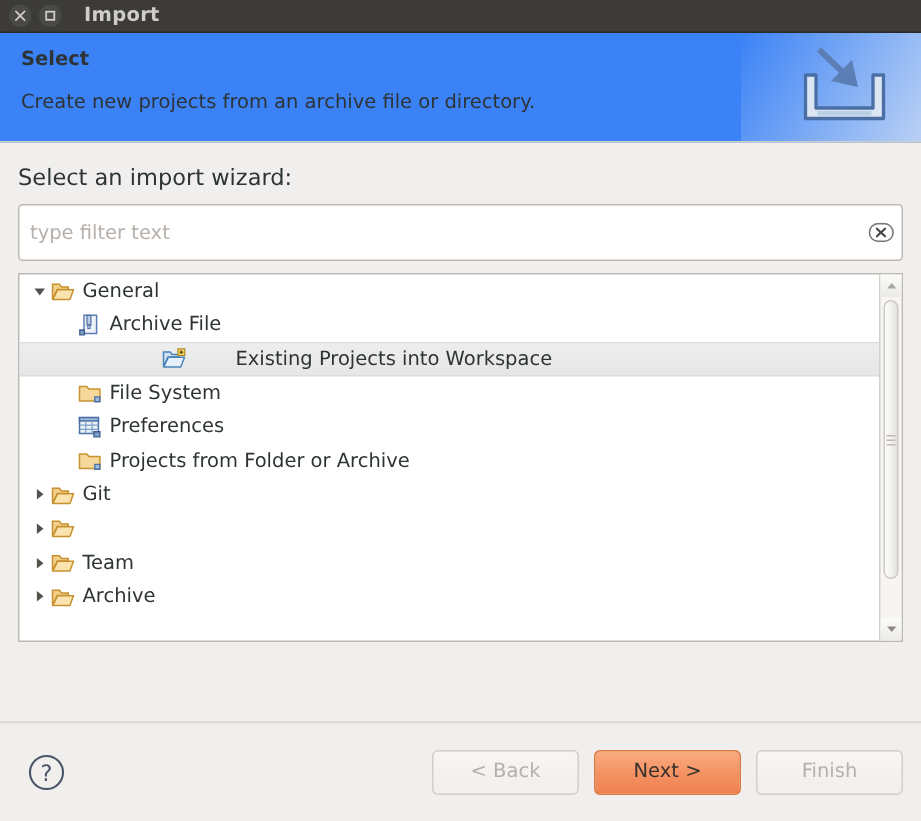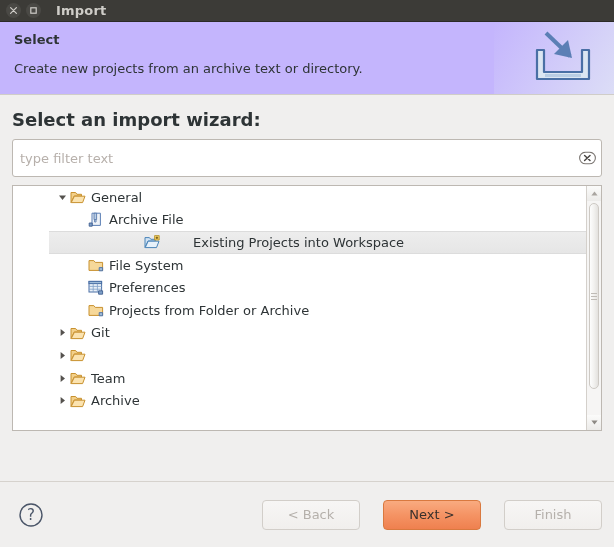--- a/index.html
+++ b/index.html
@@ -56,21 +56,21 @@
     font-size: 13px;
     font-weight: bold;
     letter-spacing: .2px;
   }
 
   
   .header {
     position: relative;
     height: 73px;
     min-height: 73px;
-    background: #c4b5fd;
+    background: #3b82f6;
     border-bottom: 1px solid #d0cdc8;
     box-sizing: border-box;
     padding: 10px 14px 0 14px;
     overflow: hidden;
   }
   .header-title {
     font-size: 13px;
     font-weight: bold;
     color: #2e3436;
     margin: 0 0 14px 0;
@@ -100,24 +100,23 @@
   
   .body {
     flex: 1;
     padding: 14px 12px 0 12px;
     box-sizing: border-box;
     display: flex;
     flex-direction: column;
     background: #f0efee;
   }
   .field-label {
-    font-size: 18px;
+    font-size: 15px;
     color: #2e3436;
     margin-bottom: 9px;
-    font-weight: bold;
   }
 
   
   .filter-wrap {
     position: relative;
     height: 38px;
     min-height: 25px;
     background: #ffffff;
     border: 1px solid #bdb8b2;
     border-radius: 3px;
@@ -152,21 +151,20 @@
   
   .tree-outer {
     position: relative;
     height: 246px;
     min-height: 246px;
     background: #ffffff;
     border: 1px solid #bdb8b2;
     box-sizing: border-box;
     display: flex;
     overflow: hidden;
-    padding-left: 36px;
   }
   .tree {
     flex: 1;
     overflow: hidden;
     position: relative;
   }
   .tree-row {
     height: 22.6px;
     display: flex;
     align-items: center;
@@ -256,21 +254,21 @@
     width: 26px;
     height: 26px;
     flex: none;
     margin-left: 6px;
     cursor: pointer;
   }
   .btn-group {
     margin-left: auto;
     display: flex;
     align-items: center;
-    gap: 23px;
+    gap: 10px;
   }
   .btn {
     min-width: 98px;
     height: 30px;
     border-radius: 4px;
     border: 1px solid #bdb8b2;
     background: linear-gradient(to bottom,#fbfbfa 0%,#f1efed 55%,#e9e7e4 100%);
     font-family: inherit;
     font-size: 13px;
     color: #2e3436;
@@ -305,21 +303,21 @@
       <svg width="9" height="9" viewBox="0 0 9 9">
         <rect x="1.8" y="1.8" width="5.4" height="5.4" stroke="#cfcdc8" stroke-width="1.2" fill="none"></rect>
       </svg>
     </div>
     <span class="titlebar-title">Import</span>
   </div>
 
   <div class="header">
     <div class="header-gradient"></div>
     <div class="header-title">Select</div>
-    <div class="header-desc">Create new projects from an archive text or directory.</div>
+    <div class="header-desc">Create new projects from an archive file or directory.</div>
     <svg class="header-icon" viewBox="0 0 78 62">
 
       <path d="M22 5 L46 28" stroke="#5b7fb5" stroke-width="4" fill="none"></path>
 
       <path d="M48 30 L30 26 L44 12 Z" fill="#5b7fb5"></path>
 
       <path d="M13 22 L13 51 L65 51 L65 22 L58 22 L58 44 L20 44 L20 22 Z" fill="#dce6f2" stroke="#4a6fa5" stroke-width="2.2" stroke-linejoin="round"></path>
       <path d="M21 46 L57 46 L57 49 L21 49 Z" fill="#b9cde4"></path>
     </svg>
   </div>

